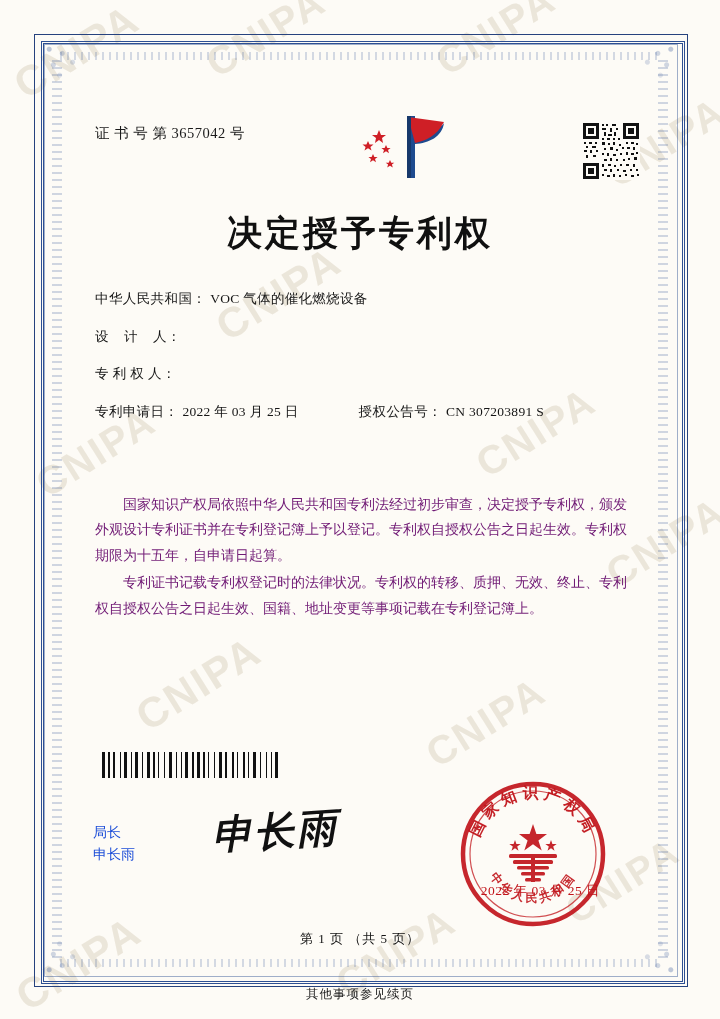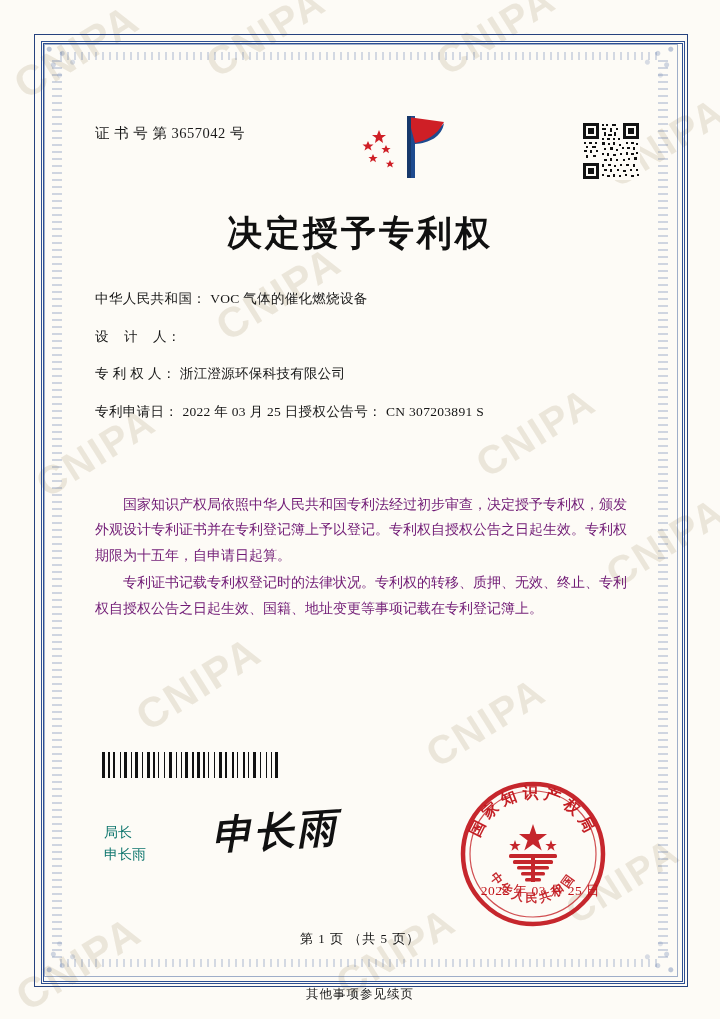--- a/index.html
+++ b/index.html
@@ -91,35 +91,35 @@
     font-size:35px;font-weight:bold;letter-spacing:3px;color:#101010;
     font-family:"DejaVu Serif", serif;
   }
 
   .fields{position:absolute;left:33px;top:228px;width:530px;}
   .row{display:flex;align-items:baseline;margin-bottom:19.5px;font-size:13.5px;color:#161616;}
   .row .lbl{flex:0 0 auto;white-space:pre;letter-spacing:.4px;}
   .row .val{margin-left:4px;letter-spacing:.3px;text-align:right;}
   .row.two{justify-content:flex-start;}
   .row .half{display:flex;align-items:baseline;}
-  .row .half.second{}
+  .row .half.second{margin-left:60px;}
 
   .para{
     position:absolute;left:33px;top:430px;width:532px;
     font-size:14px;line-height:1.82;color:#701a75;text-align:justify;
   }
   .para p{margin:0 0 2px 0;text-indent:2em;}
 
   .barcode{
     position:absolute;left:40px;top:690px;width:200px;height:26px;
   }
   .barcode span{display:inline-block;height:26px;background:#111;margin-right:1px;vertical-align:top;}
 
   .signblock{
-    position:absolute;left:42px;top:760px;font-size:14px;line-height:1.55;color:#0f766e;
+    position:absolute;left:31px;top:760px;font-size:14px;line-height:1.55;color:#1d4ed8;
   }
   .signature{
     position:absolute;left:150px;top:742px;
     font-family:"DejaVu Serif", serif;
     font-size:40px;color:#111;
     font-style:italic;font-weight:bold;
     letter-spacing:2px;
     transform:rotate(-4deg);
   }
 
@@ -286,21 +286,20 @@
   <div class="fields">
     <div class="row">
       <span class="lbl">中华人民共和国：</span>
       <span class="val">VOC 气体的催化燃烧设备</span>
     </div>
     <div class="row">
       <span class="lbl">设    计    人：</span>
     </div>
     <div class="row">
       <span class="lbl">专 利 权 人：</span>
-      <span class="val">浙江澄源环保科技有限公司</span>
     </div>
     <div class="row two">
       <span class="half">
         <span class="lbl">专利申请日：</span>
         <span class="val">2022 年 03 月 25 日</span>
       </span>
       <span class="half second">
         <span class="lbl">授权公告号：</span>
         <span class="val">CN 307203891 S</span>
       </span>

